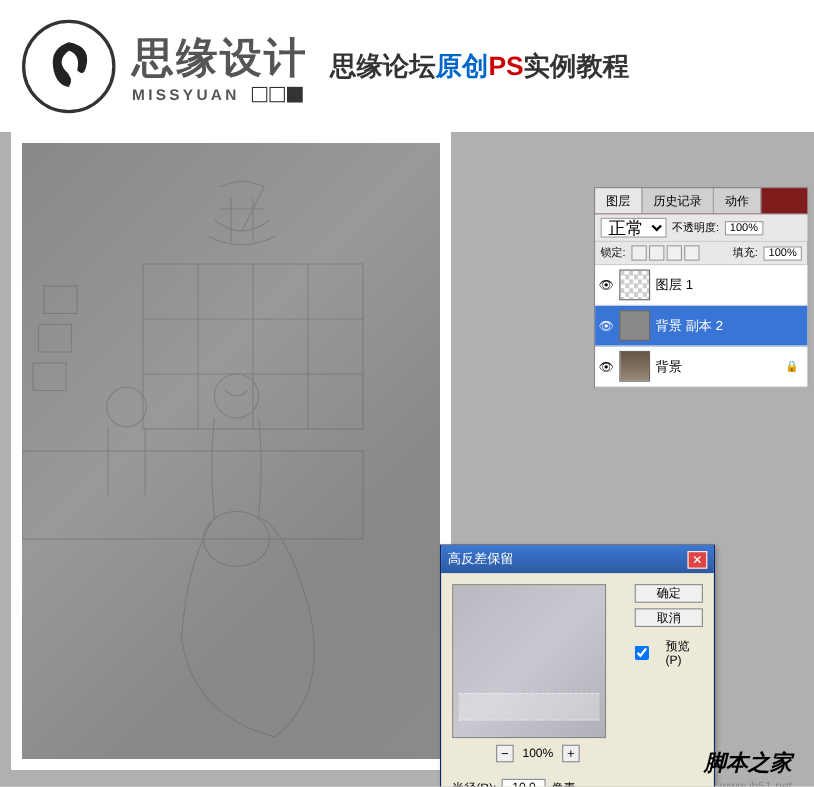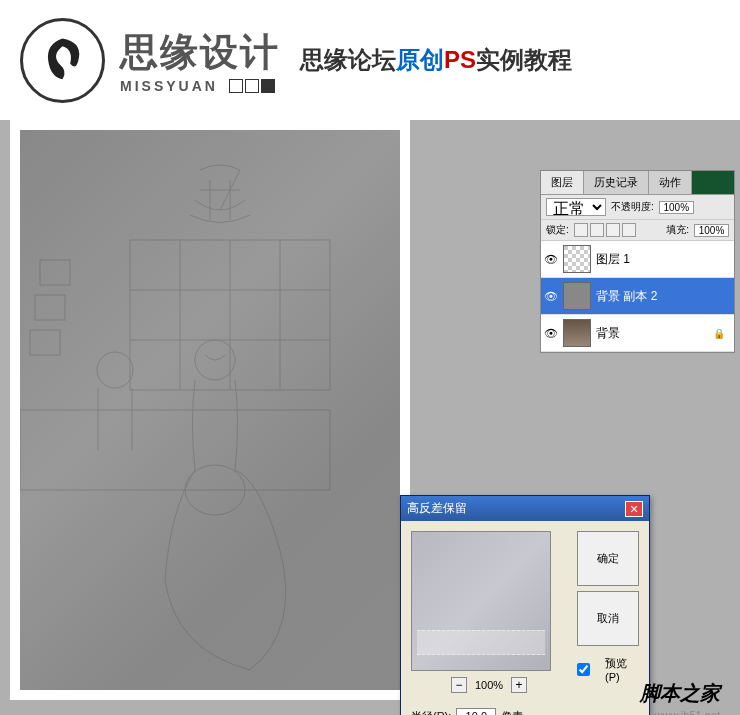--- a/index.html
+++ b/index.html
@@ -19,21 +19,21 @@
 .subtitle{font-size:24px;color:#333;font-weight:bold}
 .subtitle .orig{color:#06c}
 .subtitle .ps{color:#c00}
 .workspace{height:595px;background:#b0b0b0;position:relative;display:flex}
 .canvas-area{width:420px;height:595px;background:#b0b0b0;position:relative}
 .canvas{position:absolute;left:10px;top:0;width:400px;height:580px;background:#fff;border:10px solid #fff}
 .photo{width:100%;height:100%;background:linear-gradient(135deg,#888 0%,#999 40%,#888 70%,#8a8a8a 100%);position:relative;overflow:hidden}
 .photo-sketch{position:absolute;inset:0;opacity:0.35}
 .panels-area{position:absolute;right:0;top:50px;width:200px}
 .layers-panel{width:195px;background:#e8e8e8;border:1px solid #888;font-size:11px}
-.tabs{display:flex;background:#14532d;border-bottom:1px solid #999}
+.tabs{display:flex;background:#7f1d1d;border-bottom:1px solid #999}
 .tab{padding:4px 10px;background:#d0d0d0;border-right:1px solid #999;cursor:pointer}
 .tab.active{background:#e8e8e8}
 .layer-controls{display:flex;padding:3px 5px;gap:5px;align-items:center;background:#e8e8e8;border-bottom:1px solid #ccc}
 .blend-mode{width:60px;height:18px;border:1px solid #999;background:#fff;font-size:16px;padding:0 2px}
 .opacity-label{font-size:10px}
 .opacity-val{width:35px;border:1px solid #999;background:#fff;font-size:10px;text-align:center}
 .lock-row{display:flex;padding:3px 5px;gap:5px;align-items:center;border-bottom:1px solid #ccc;font-size:10px}
 .lock-icons{display:flex;gap:2px}
 .lock-icon{width:14px;height:14px;border:1px solid #999;background:#f0f0f0}
 .layer-list{background:#fff}
@@ -49,21 +49,21 @@
 .dialog{position:absolute;left:400px;top:375px;width:250px;background:#ece9d8;border:1px solid #0a246a;box-shadow:2px 2px 5px rgba(0,0,0,0.3)}
 .dialog-title{background:linear-gradient(#3b77d3,#2c5aa0);color:#fff;padding:4px 6px;font-size:12px;display:flex;justify-content:space-between;align-items:flex-end}
 .dialog-close{width:18px;height:16px;background:#e04343;color:#fff;display:flex;align-items:center;justify-content:center;font-size:11px;border:1px solid #fff;cursor:pointer}
 .dialog-body{padding:10px;display:flex;gap:10px}
 .preview-area{flex:1}
 .preview-box{width:140px;height:140px;border:1px solid #888;background:linear-gradient(135deg,#b8b8c0 0%,#c8c8d0 50%,#b0b0b8 100%);position:relative}
 .preview-detail{position:absolute;bottom:15px;left:5px;right:5px;height:25px;background:rgba(255,255,255,0.3);border-top:1px dashed rgba(255,255,255,0.5);border-bottom:1px dashed rgba(255,255,255,0.5)}
 .zoom-row{display:flex;align-items:center;justify-content:center;gap:8px;margin-top:6px;font-size:11px}
 .zoom-btn{width:16px;height:16px;border:1px solid #888;background:#f0f0f0;display:flex;align-items:center;justify-content:center;cursor:pointer;font-size:12px}
 .dialog-buttons{display:flex;flex-direction:column;gap:5px;width:62px}
-.dlg-btn{padding:19px 0;border:1px solid #888;background:#f0f0f0;font-size:11px;cursor:pointer;text-align:center}
+.dlg-btn{padding:0 0;border:1px solid #888;background:#f0f0f0;font-size:11px;cursor:pointer;text-align:center}
 .preview-check{display:flex;align-items:center;gap:15px;font-size:11px;margin-top:5px}
 .radius-row{padding:5px 10px 12px;display:flex;align-items:center;gap:5px;font-size:11px}
 .radius-input{width:40px;border:1px solid #888;padding:1px 2px;font-size:11px;text-align:center}
 .watermark{position:absolute;right:20px;bottom:8px;color:#000000;font-size:20px;font-style:italic;font-weight:bold}
 .watermark-url{position:absolute;right:20px;bottom:-6px;color:#888;font-size:11px}
 </style>
 </head>
 <body>
 
 <div class="header">

